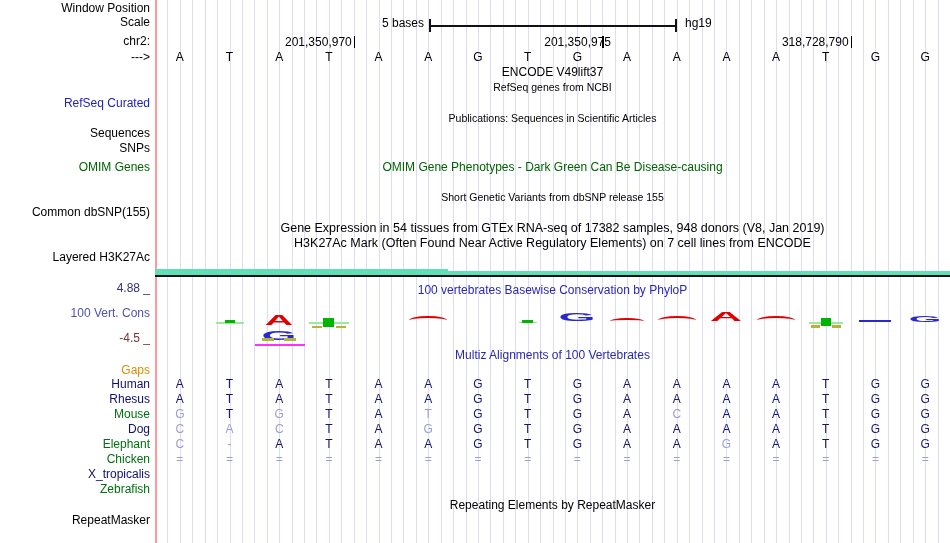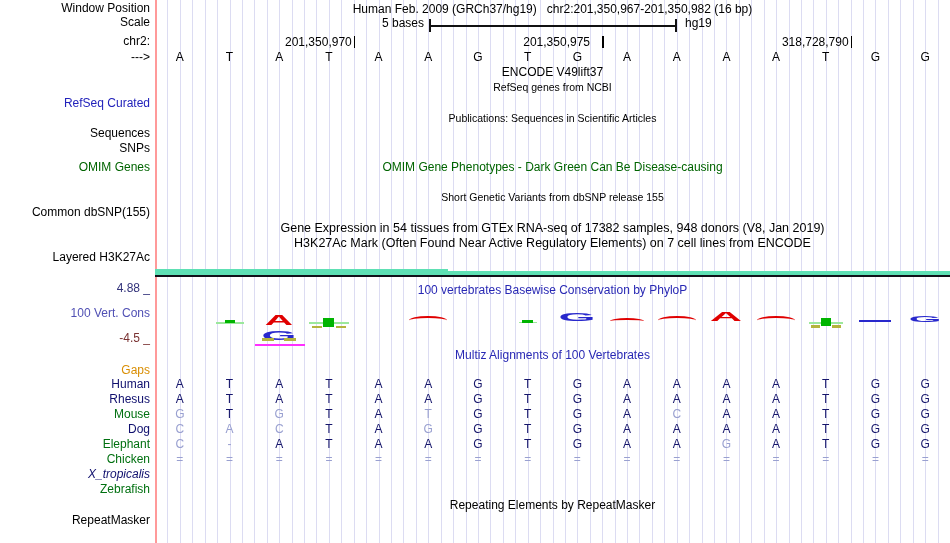--- a/index.html
+++ b/index.html
@@ -83,21 +83,20 @@
       <div class="gridv" style="left: 863.047px;"></div>
       <div class="gridv" style="left: 875.469px;"></div>
       <div class="gridv" style="left: 887.891px;"></div>
       <div class="gridv" style="left: 900.312px;"></div>
       <div class="gridv" style="left: 912.734px;"></div>
       <div class="gridv" style="left: 925.156px;"></div>
       <div class="gridv" style="left: 937.578px;"></div>
       <div class="rect" style="left: 155px; top: 0px; width: 1.5px; height: 543px; background: rgb(255, 154, 154);"></div>
     </div>
 
-  <div class="abs ctr lbl" style="top:2px;">Human Feb. 2009 (GRCh37/hg19)&nbsp;&nbsp; chr2:201,350,967-201,350,982 (16 bp)</div>
 
   <div class="abs lbl r" style="right:526px;top:16px;">5 bases</div>
   <div class="rect" style="left:429px;top:19px;width:1.5px;height:13px;background:#111;"></div>
   <div class="rect" style="left:429px;top:25px;width:247px;height:1.5px;background:#111;"></div>
   <div class="rect" style="left:675px;top:19px;width:1.5px;height:13px;background:#111;"></div>
   <div class="abs lbl" style="left:685px;top:16px;">hg19</div>
 
   <div id="dyn-layer">
       <div class="abs lbl r" style="right: 800px; top: 1px; color: rgb(0, 0, 0);">Window Position</div>
       <div class="abs lbl r" style="right: 800px; top: 15px; color: rgb(0, 0, 0);">Scale</div>
@@ -108,21 +107,21 @@
       <div class="abs lbl r" style="right: 800px; top: 141px; color: rgb(0, 0, 0);">SNPs</div>
       <div class="abs lbl r" style="right: 800px; top: 160px; color: rgb(0, 100, 0);">OMIM Genes</div>
       <div class="abs lbl r" style="right: 800px; top: 205px; color: rgb(0, 0, 0);">Common dbSNP(155)</div>
       <div class="abs lbl r" style="right: 800px; top: 250px; color: rgb(0, 0, 0);">Layered H3K27Ac</div>
       <div class="abs lbl r" style="right: 800px; top: 281px; color: rgb(50, 50, 122);">4.88 _</div>
       <div class="abs lbl r" style="right: 800px; top: 306px; color: rgb(80, 80, 180);">100 Vert. Cons</div>
       <div class="abs lbl r" style="right: 800px; top: 331px; color: rgb(122, 50, 50);">-4.5 _</div>
       <div class="abs lbl r" style="right: 800px; top: 513px; color: rgb(0, 0, 0);">RepeatMasker</div>
       <div class="abs lbl r" style="right: 598.25px; top: 35px;">201,350,970</div>
       <div class="rect" style="left: 353.75px; top: 36px; width: 1.5px; height: 12px; background: rgb(0, 0, 0);"></div>
-      <div class="abs lbl r" style="right: 360px; top: 35px; margin-left: 9px;">201,350,975</div>
+      <div class="abs lbl r" style="right: 339px; top: 35px; margin-left: 9px;">201,350,975</div>
       <div class="rect" style="left: 602.188px; top: 36px; width: 1.5px; height: 12px; background: rgb(0, 0, 0);"></div>
       <div class="abs lbl r" style="right: 101.375px; top: 35px;">318,728,790</div>
       <div class="rect" style="left: 850.625px; top: 36px; width: 1.5px; height: 12px; background: rgb(0, 0, 0);"></div>
       <div class="base" style="left: 179.844px; top: 50px;">A</div>
       <div class="base" style="left: 229.531px; top: 50px;">T</div>
       <div class="base" style="left: 279.219px; top: 50px;">A</div>
       <div class="base" style="left: 328.906px; top: 50px;">T</div>
       <div class="base" style="left: 378.594px; top: 50px;">A</div>
       <div class="base" style="left: 428.281px; top: 50px;">A</div>
       <div class="base" style="left: 477.969px; top: 50px;">G</div>
@@ -269,16 +268,16 @@
       <div class="base" style="left: 477.969px; top: 452px; color: rgb(153, 160, 208);">=</div>
       <div class="base" style="left: 527.656px; top: 452px; color: rgb(153, 160, 208);">=</div>
       <div class="base" style="left: 577.344px; top: 452px; color: rgb(153, 160, 208);">=</div>
       <div class="base" style="left: 627.031px; top: 452px; color: rgb(153, 160, 208);">=</div>
       <div class="base" style="left: 676.719px; top: 452px; color: rgb(153, 160, 208);">=</div>
       <div class="base" style="left: 726.406px; top: 452px; color: rgb(153, 160, 208);">=</div>
       <div class="base" style="left: 776.094px; top: 452px; color: rgb(153, 160, 208);">=</div>
       <div class="base" style="left: 825.781px; top: 452px; color: rgb(153, 160, 208);">=</div>
       <div class="base" style="left: 875.469px; top: 452px; color: rgb(153, 160, 208);">=</div>
       <div class="base" style="left: 925.156px; top: 452px; color: rgb(153, 160, 208);">=</div>
-      <div class="abs lbl r" style="right: 800px; top: 467px; color: rgb(16, 16, 110); font-style: italic;">X_tropicalis</div>
+      <div class="abs lbl r" style="right: 800px; top: 467px; color: rgb(16, 16, 110);">X_tropicalis</div>
       <div class="abs lbl r" style="right: 800px; top: 482px; color: rgb(0, 112, 16);">Zebrafish</div>
     </div>
 </div>
 
 </body></html>

